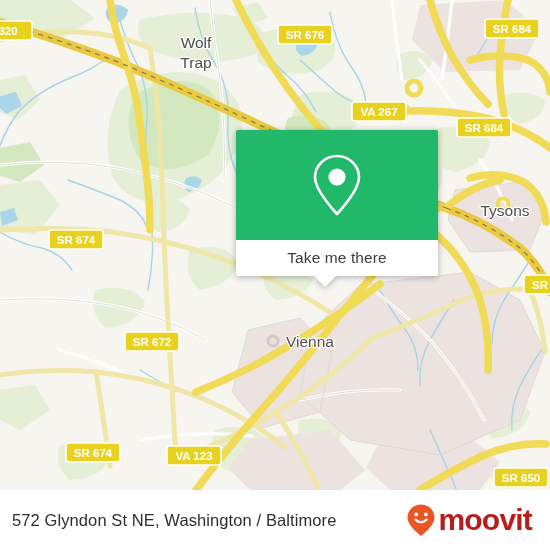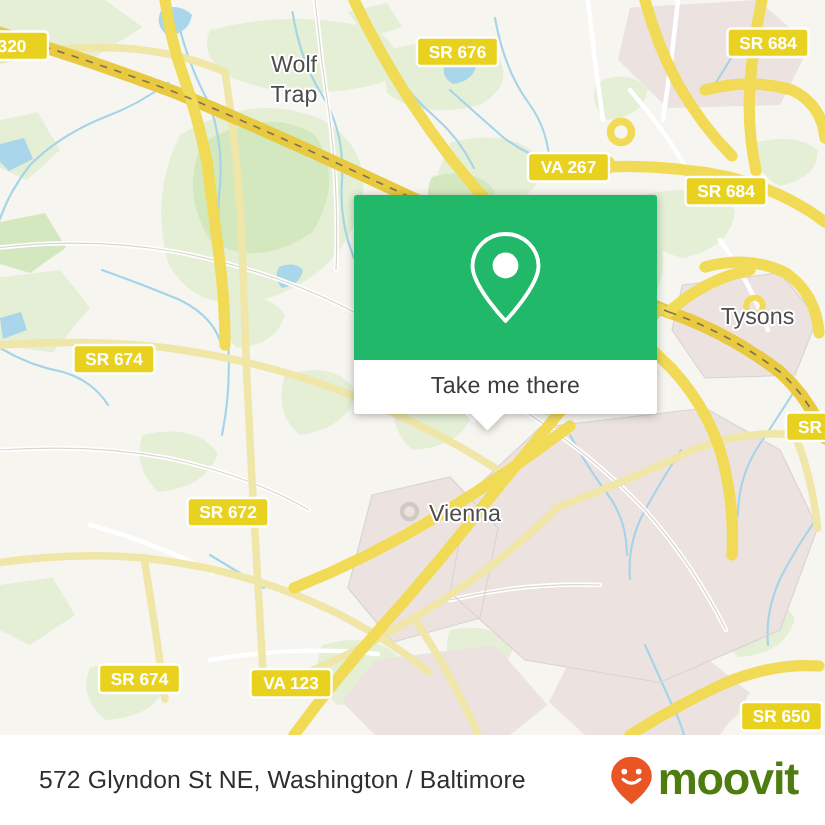--- a/index.html
+++ b/index.html
@@ -99,39 +99,39 @@
   #footer {
     position: absolute;
     left: 0;
     top: 490px;
     width: 550px;
     height: 60px;
     background: #ffffff;
     display: flex;
     align-items: center;
     justify-content: space-between;
-    padding: 0 18px 0 26px;
+    padding: 0 18px 0 12px;
     box-sizing: border-box;
     z-index: 80;
   }
   #footer-address {
     font-size: 16.5px;
     color: #2e2e2e;
     letter-spacing: 0.1px;
     white-space: nowrap;
   }
   .brand {
     display: flex;
     align-items: center;
     gap: 1px;
   }
   .brand-word {
     font-size: 30px;
     font-weight: bold;
-    color: #4d7c0f;
+    color: #b91c1c;
     letter-spacing: -0.8px;
     line-height: 1;
   }
 
   
   .map-label {
     font-family: "Liberation Sans", sans-serif;
     fill: #4a4a4a;
     font-size: 15px;
     paint-order: stroke;

